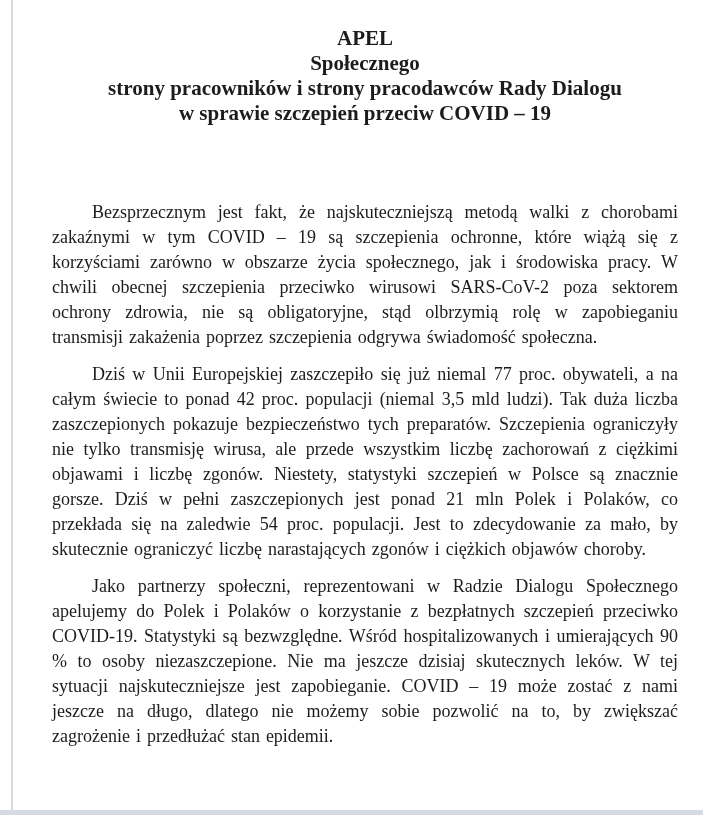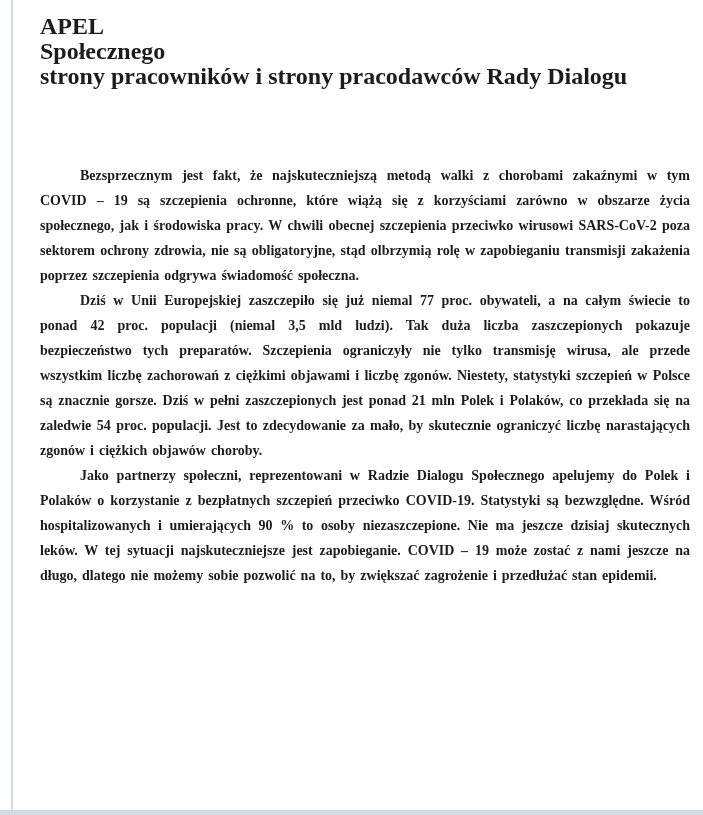--- a/index.html
+++ b/index.html
@@ -28,56 +28,56 @@
     position: absolute;
     left: 0;
     top: 810px;
     width: 703px;
     height: 5px;
     background: #d5dbe1;
     z-index: 2;
   }
   .heading {
     margin: 0 0 0 40px;
-    padding-top: 14px;
+    padding-top: 26px;
     width: 650px;
-    text-align: left;
+    text-align: center;
     font-weight: bold;
-    font-size: 24px;
+    font-size: 21px;
     line-height: 25px;
   }
   .heading .h-line {
     white-space: nowrap;
   }
   .body-text {
     margin: 74px 0 0 40px;
     width: 650px;
   }
   .body-text p {
-    margin: 0;
+    margin: 12px;
     padding: 0;
     text-align: justify;
     text-indent: 40px;
-    font-size: 14px;
+    font-size: 18px;
     line-height: 25px;
     word-spacing: 1.5px;
-    font-weight: bold;
   }
 </style>
 </head>
 <body>
 
 <div class="page">
 
   <div class="left-rule"></div>
 
   <header class="heading">
     <div class="h-line">APEL</div>
     <div class="h-line">Społecznego</div>
     <div class="h-line">strony pracowników i strony pracodawców Rady Dialogu</div>
+    <div class="h-line">w sprawie szczepień przeciw COVID – 19</div>
   </header>
 
   <main class="body-text">
     <p>Bezsprzecznym jest fakt, że najskuteczniejszą metodą walki z chorobami zakaźnymi w tym COVID – 19 są szczepienia ochronne, które wiążą się z korzyściami zarówno w obszarze życia społecznego, jak i środowiska pracy. W chwili obecnej szczepienia przeciwko wirusowi SARS-CoV-2 poza sektorem ochrony zdrowia, nie są obligatoryjne, stąd olbrzymią rolę w zapobieganiu transmisji zakażenia poprzez szczepienia odgrywa świadomość społeczna.</p>
     <p>Dziś w Unii Europejskiej zaszczepiło się już niemal 77 proc. obywateli, a na całym świecie to ponad 42 proc. populacji (niemal 3,5 mld ludzi). Tak duża liczba zaszczepionych pokazuje bezpieczeństwo tych preparatów. Szczepienia ograniczyły nie tylko transmisję wirusa, ale przede wszystkim liczbę zachorowań z ciężkimi objawami i liczbę zgonów. Niestety, statystyki szczepień w Polsce są znacznie gorsze. Dziś w pełni zaszczepionych jest ponad 21 mln Polek i Polaków, co przekłada się na zaledwie 54 proc. populacji. Jest to zdecydowanie za mało, by skutecznie ograniczyć liczbę narastających zgonów i ciężkich objawów choroby.</p>
     <p>Jako partnerzy społeczni, reprezentowani w Radzie Dialogu Społecznego apelujemy do Polek i Polaków o korzystanie z bezpłatnych szczepień przeciwko COVID-19.  Statystyki są bezwzględne. Wśród hospitalizowanych i umierających 90 % to osoby niezaszczepione. Nie ma jeszcze dzisiaj skutecznych leków. W tej sytuacji najskuteczniejsze jest zapobieganie. COVID – 19 może zostać z nami jeszcze na długo, dlatego nie możemy sobie pozwolić na to, by zwiększać zagrożenie i przedłużać stan epidemii.</p>
   </main>
 
   <div class="bottom-rule"></div>
 

